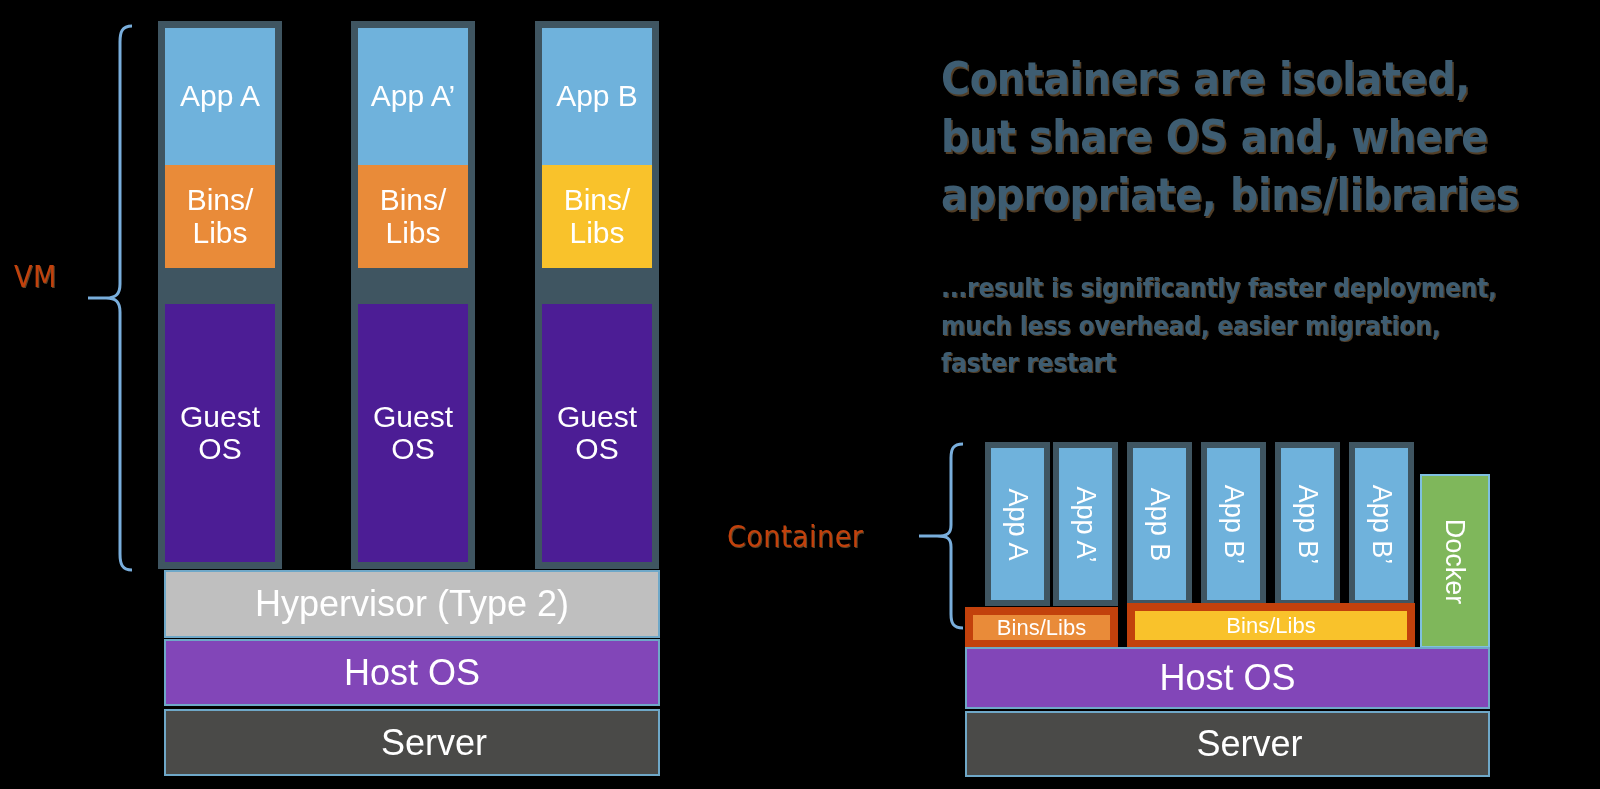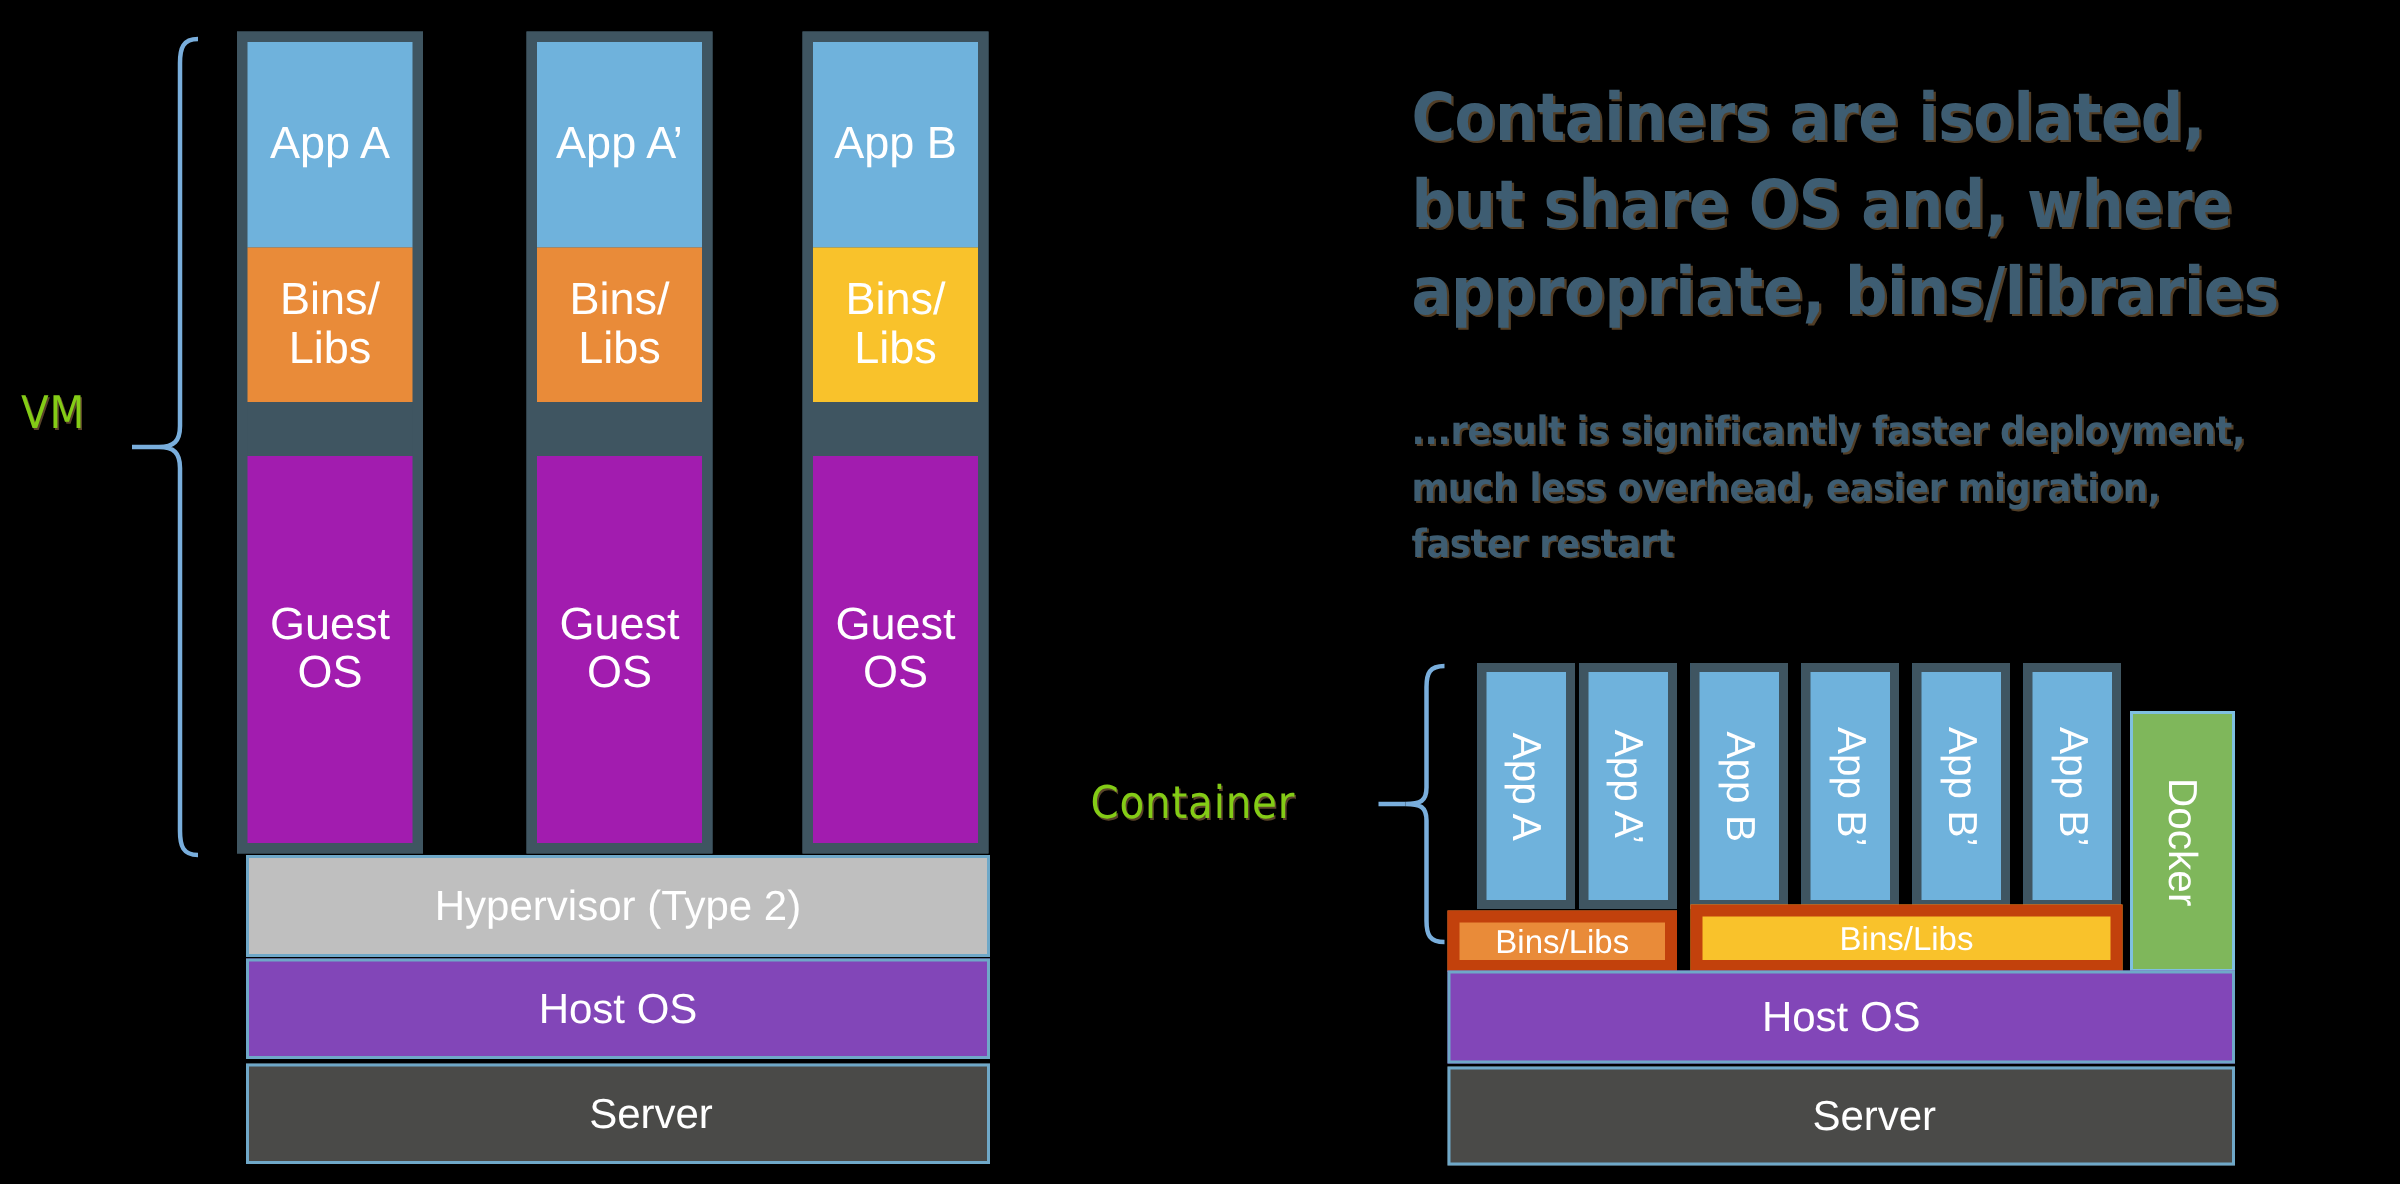--- a/index.html
+++ b/index.html
@@ -21,26 +21,26 @@
   }
   .seg{
     display:flex;align-items:center;justify-content:center;
     color:#ffffff;text-align:center;line-height:1.08;
     font-size:30px;font-weight:400;
     box-sizing:border-box;
   }
   .seg-app{background:#6FB2DC;}
   .seg-bins-orange{background:#E98B39;}
   .seg-bins-yellow{background:#F9C22B;}
-  .seg-guest{background:#a21caf;margin-top:36px;}
+  .seg-guest{background:#4c1d95;margin-top:36px;}
 
   
   .bar{
     display:flex;align-items:center;justify-content:center;
-    color:#fff;font-size:28px;
+    color:#fff;font-size:36px;
     border:2px solid #6FA8C8;
     box-sizing:border-box;
   }
   .bar-hyper{background:#BFBFBF;}
   .bar-host{background:#8246B8;}
   .bar-server{background:#4A4A48;padding-left:44px;}
 
   
   .ct-col{
     border:6px solid #3F5561;
@@ -65,21 +65,21 @@
     background:#7FB75B;border:2px solid #7FC0E0;box-sizing:border-box;
     display:flex;align-items:center;justify-content:center;
   }
   .docker-label{
     color:#fff;font-size:27px;white-space:nowrap;
     transform:rotate(90deg);transform-origin:center center;
   }
 
   
   .side-label{
-    color:#84cc16;font-size:30px;
+    color:#c2410c;font-size:30px;
     font-family:"DejaVu Sans Condensed","DejaVu Sans", sans-serif;
     letter-spacing:.5px;white-space:nowrap;
     text-shadow:1px 1px 0 rgba(200,150,90,.45);
     text-align:right;
   }
   .bracket{stroke:#79AEDC;fill:none;stroke-width:3;}
 
   
   .head-text{
     color:#3E5D72;

